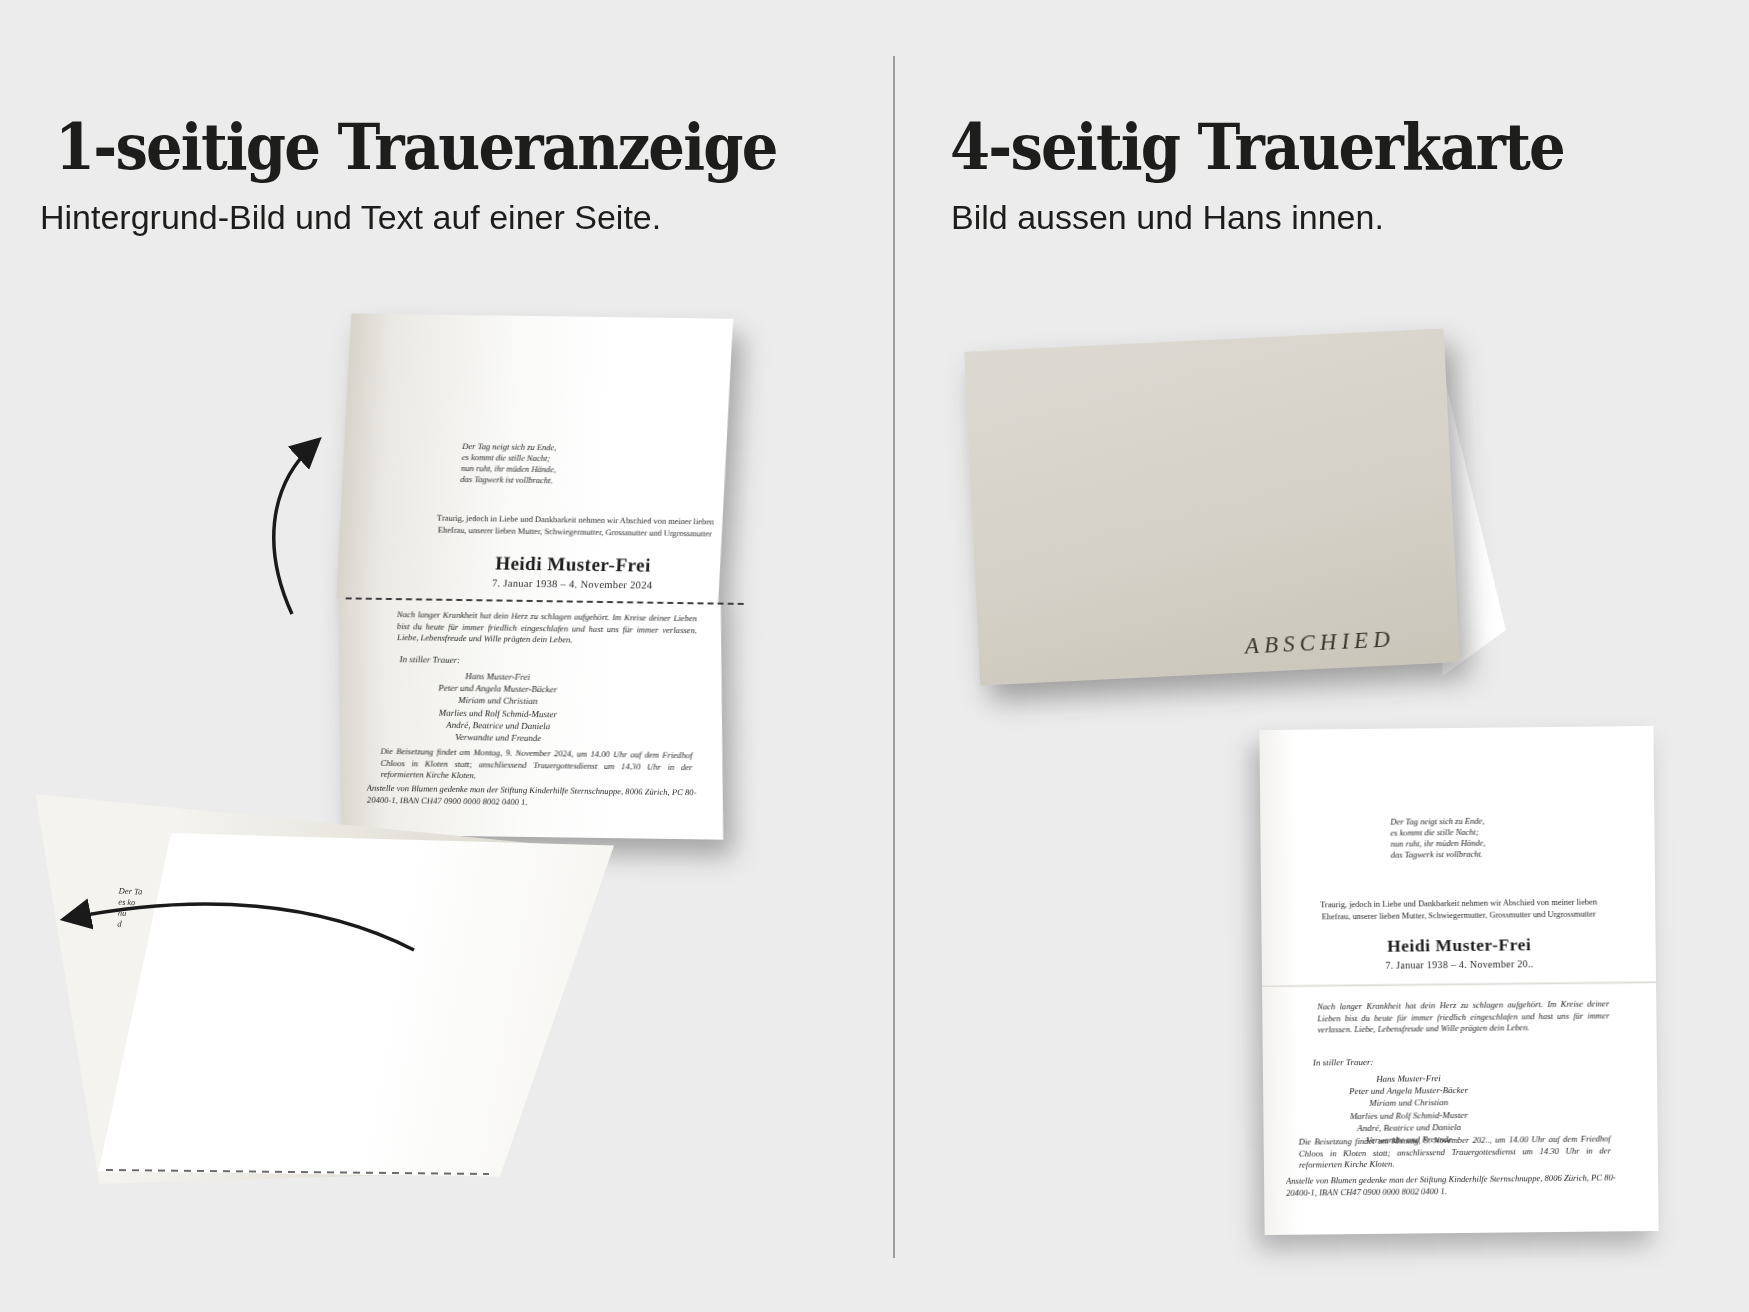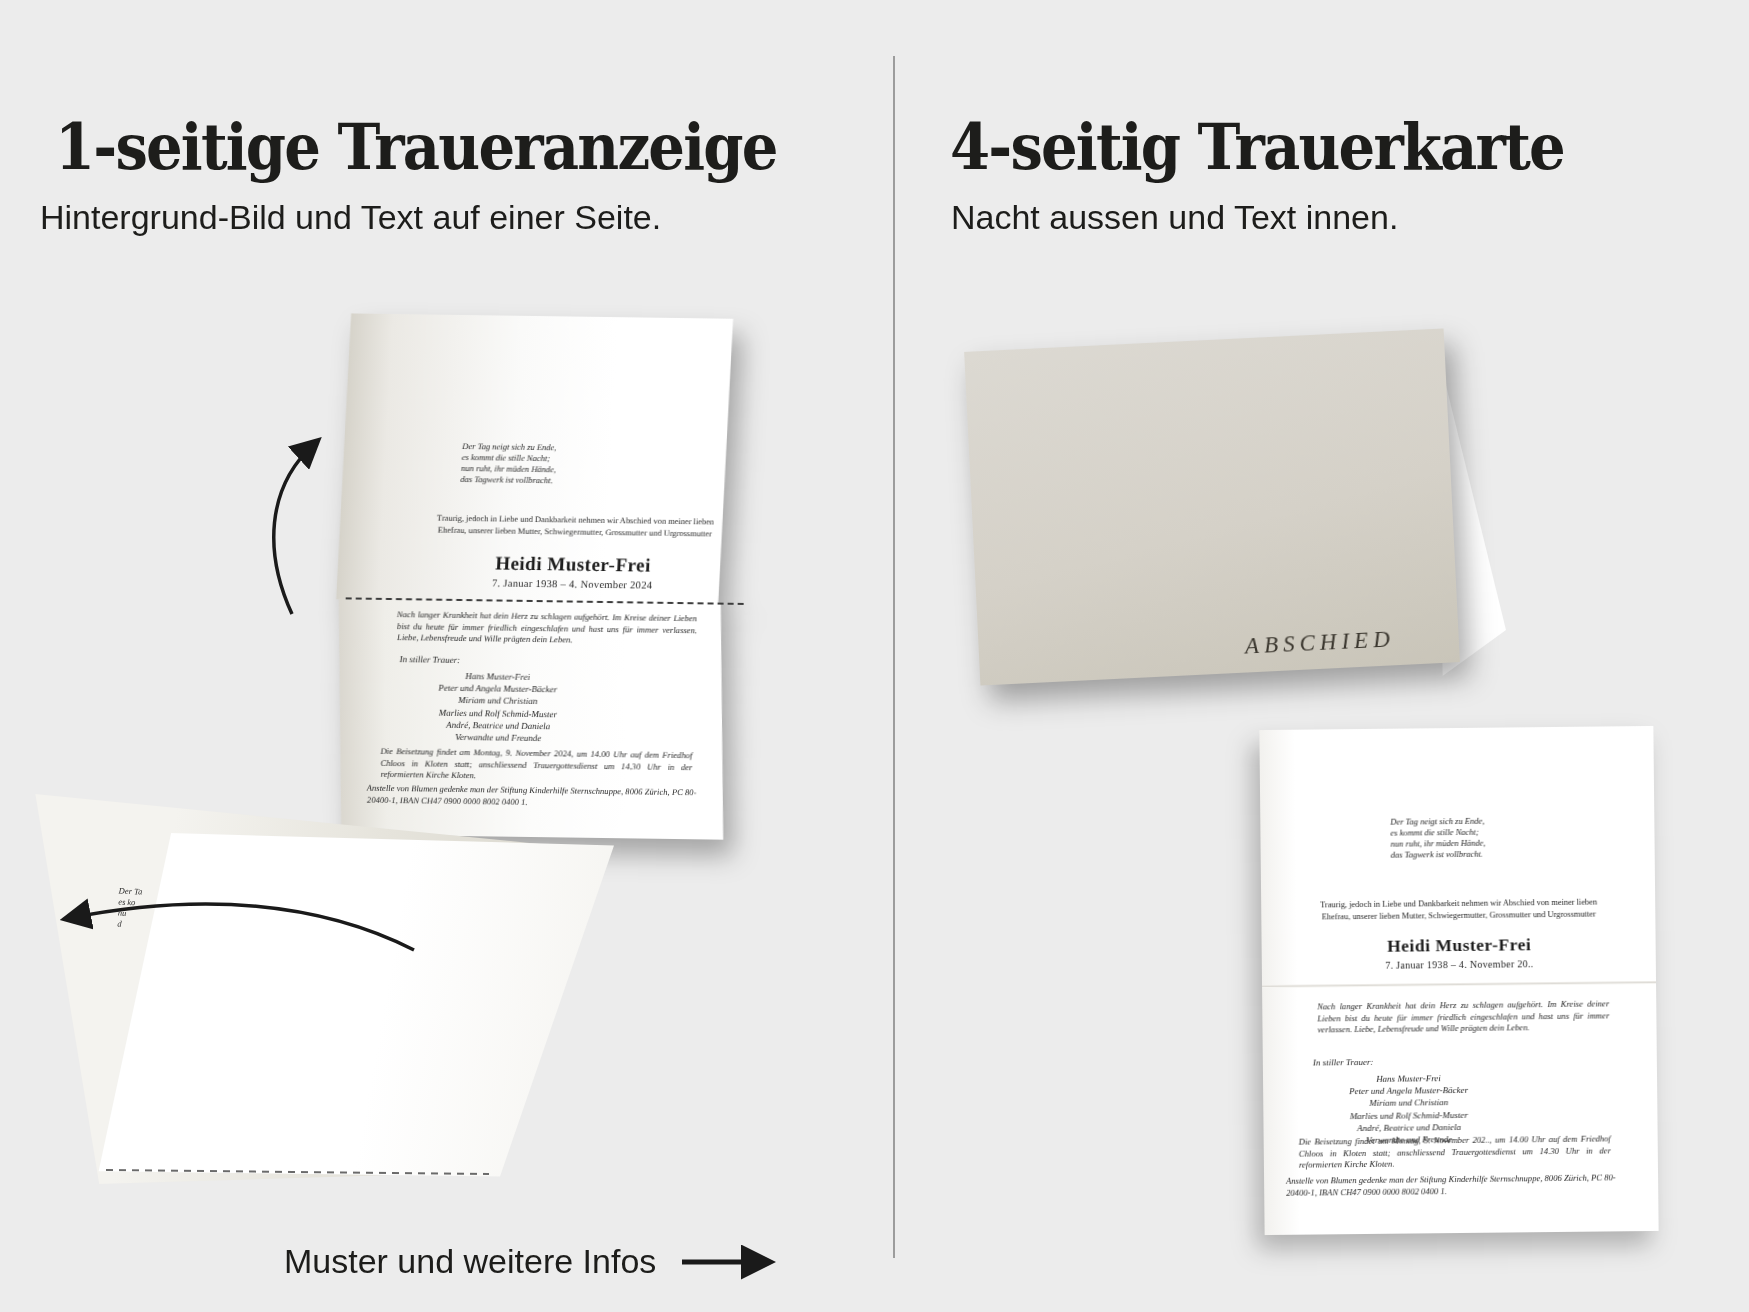--- a/index.html
+++ b/index.html
@@ -146,21 +146,21 @@
         <marker id="ah2" markerWidth="9" markerHeight="9" refX="6" refY="4.5" orient="auto">
           <path d="M0,0 L9,4.5 L0,9 z" fill="#1a1a1a"></path>
         </marker>
       </defs>
       <path d="M362,60 C268,12 150,2 18,28" fill="none" stroke="#1a1a1a" stroke-width="3.5" marker-end="url(#ah2)"></path>
     </svg>
   </section>
 
   <section>
     <h1 class="panel-title" id="title-right">4-seitig Trauerkarte</h1>
-    <div class="panel-subtitle" id="subtitle-right">Nacht aussen und Text innen.</div>
+    <div class="panel-subtitle" id="subtitle-right">Bild aussen und Hans innen.</div>
 
     <div class="cover-back"></div>
     <div class="cover-front">
       <div class="abschied">ABSCHIED</div>
     </div>
 
     <div class="inner-card">
       <div class="poem serif" style="left:130px;top:88px">
         <div>Der Tag neigt sich zu Ende,</div>
         <div>es kommt die stille Nacht;</div>
@@ -179,25 +179,14 @@
         <div>Miriam und Christian</div>
         <div>Marlies und Rolf Schmid-Muster</div>
         <div>André, Beatrice und Daniela</div>
         <div>Verwandte und Freunde</div>
       </div>
       <div class="funeral serif" style="left:35px;top:407px;width:312px">Die Beisetzung findet am Montag, 9. November 202.., um 14.00 Uhr auf dem Friedhof Chloos in Kloten statt; anschliessend Trauergottesdienst um 14.30 Uhr in der reformierten Kirche Kloten.</div>
       <div class="donation serif" style="left:22px;top:446px;width:335px">Anstelle von Blumen gedenke man der Stiftung Kinderhilfe Sternschnuppe, 8006 Zürich, PC 80-20400-1, IBAN CH47 0900 0000 8002 0400 1.</div>
     </div>
   </section>
 
-  <div class="footer-link">
-    <span class="footer-label">Muster und weitere Infos</span>
-    <svg width="112" height="34" style="overflow:visible">
-      <defs>
-        <marker id="ah3" markerWidth="7" markerHeight="7" refX="5" refY="3.5" orient="auto">
-          <path d="M0,0 L7,3.5 L0,7 z" fill="#1a1a1a"></path>
-        </marker>
-      </defs>
-      <path d="M2,17 L86,17" fill="none" stroke="#1a1a1a" stroke-width="5" marker-end="url(#ah3)"></path>
-    </svg>
-  </div>
 
 </div>
 
 </body></html>

